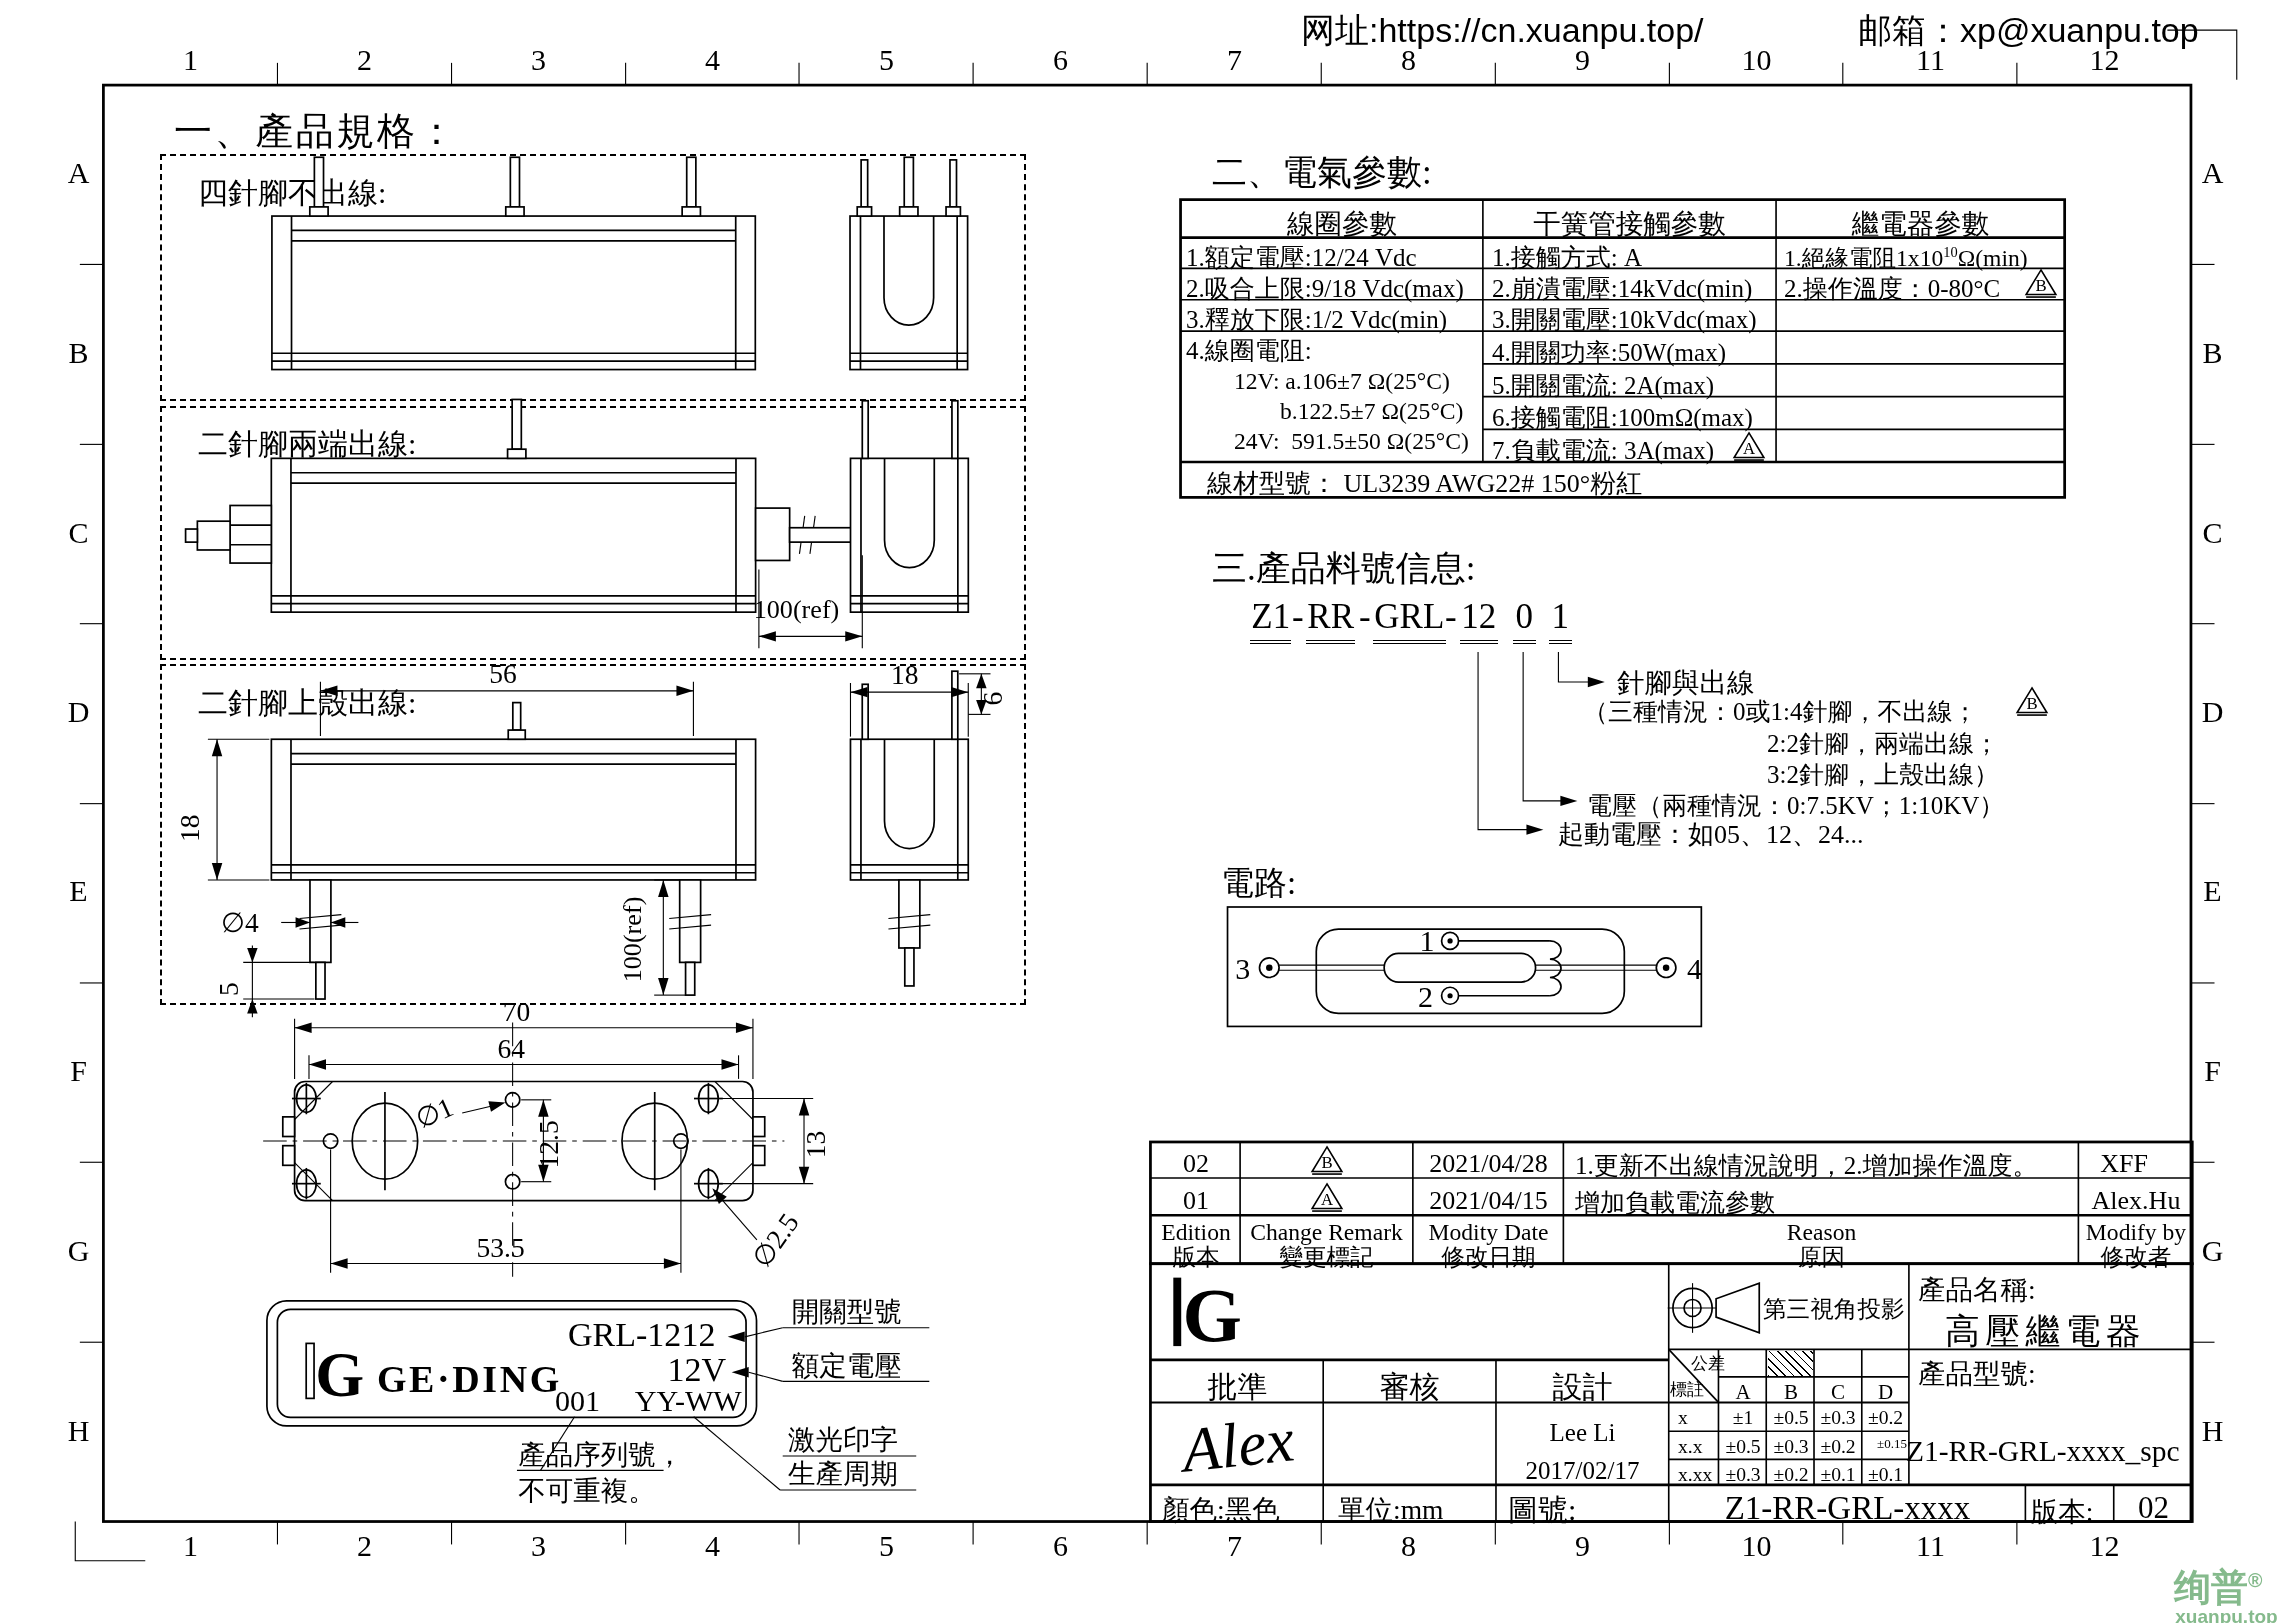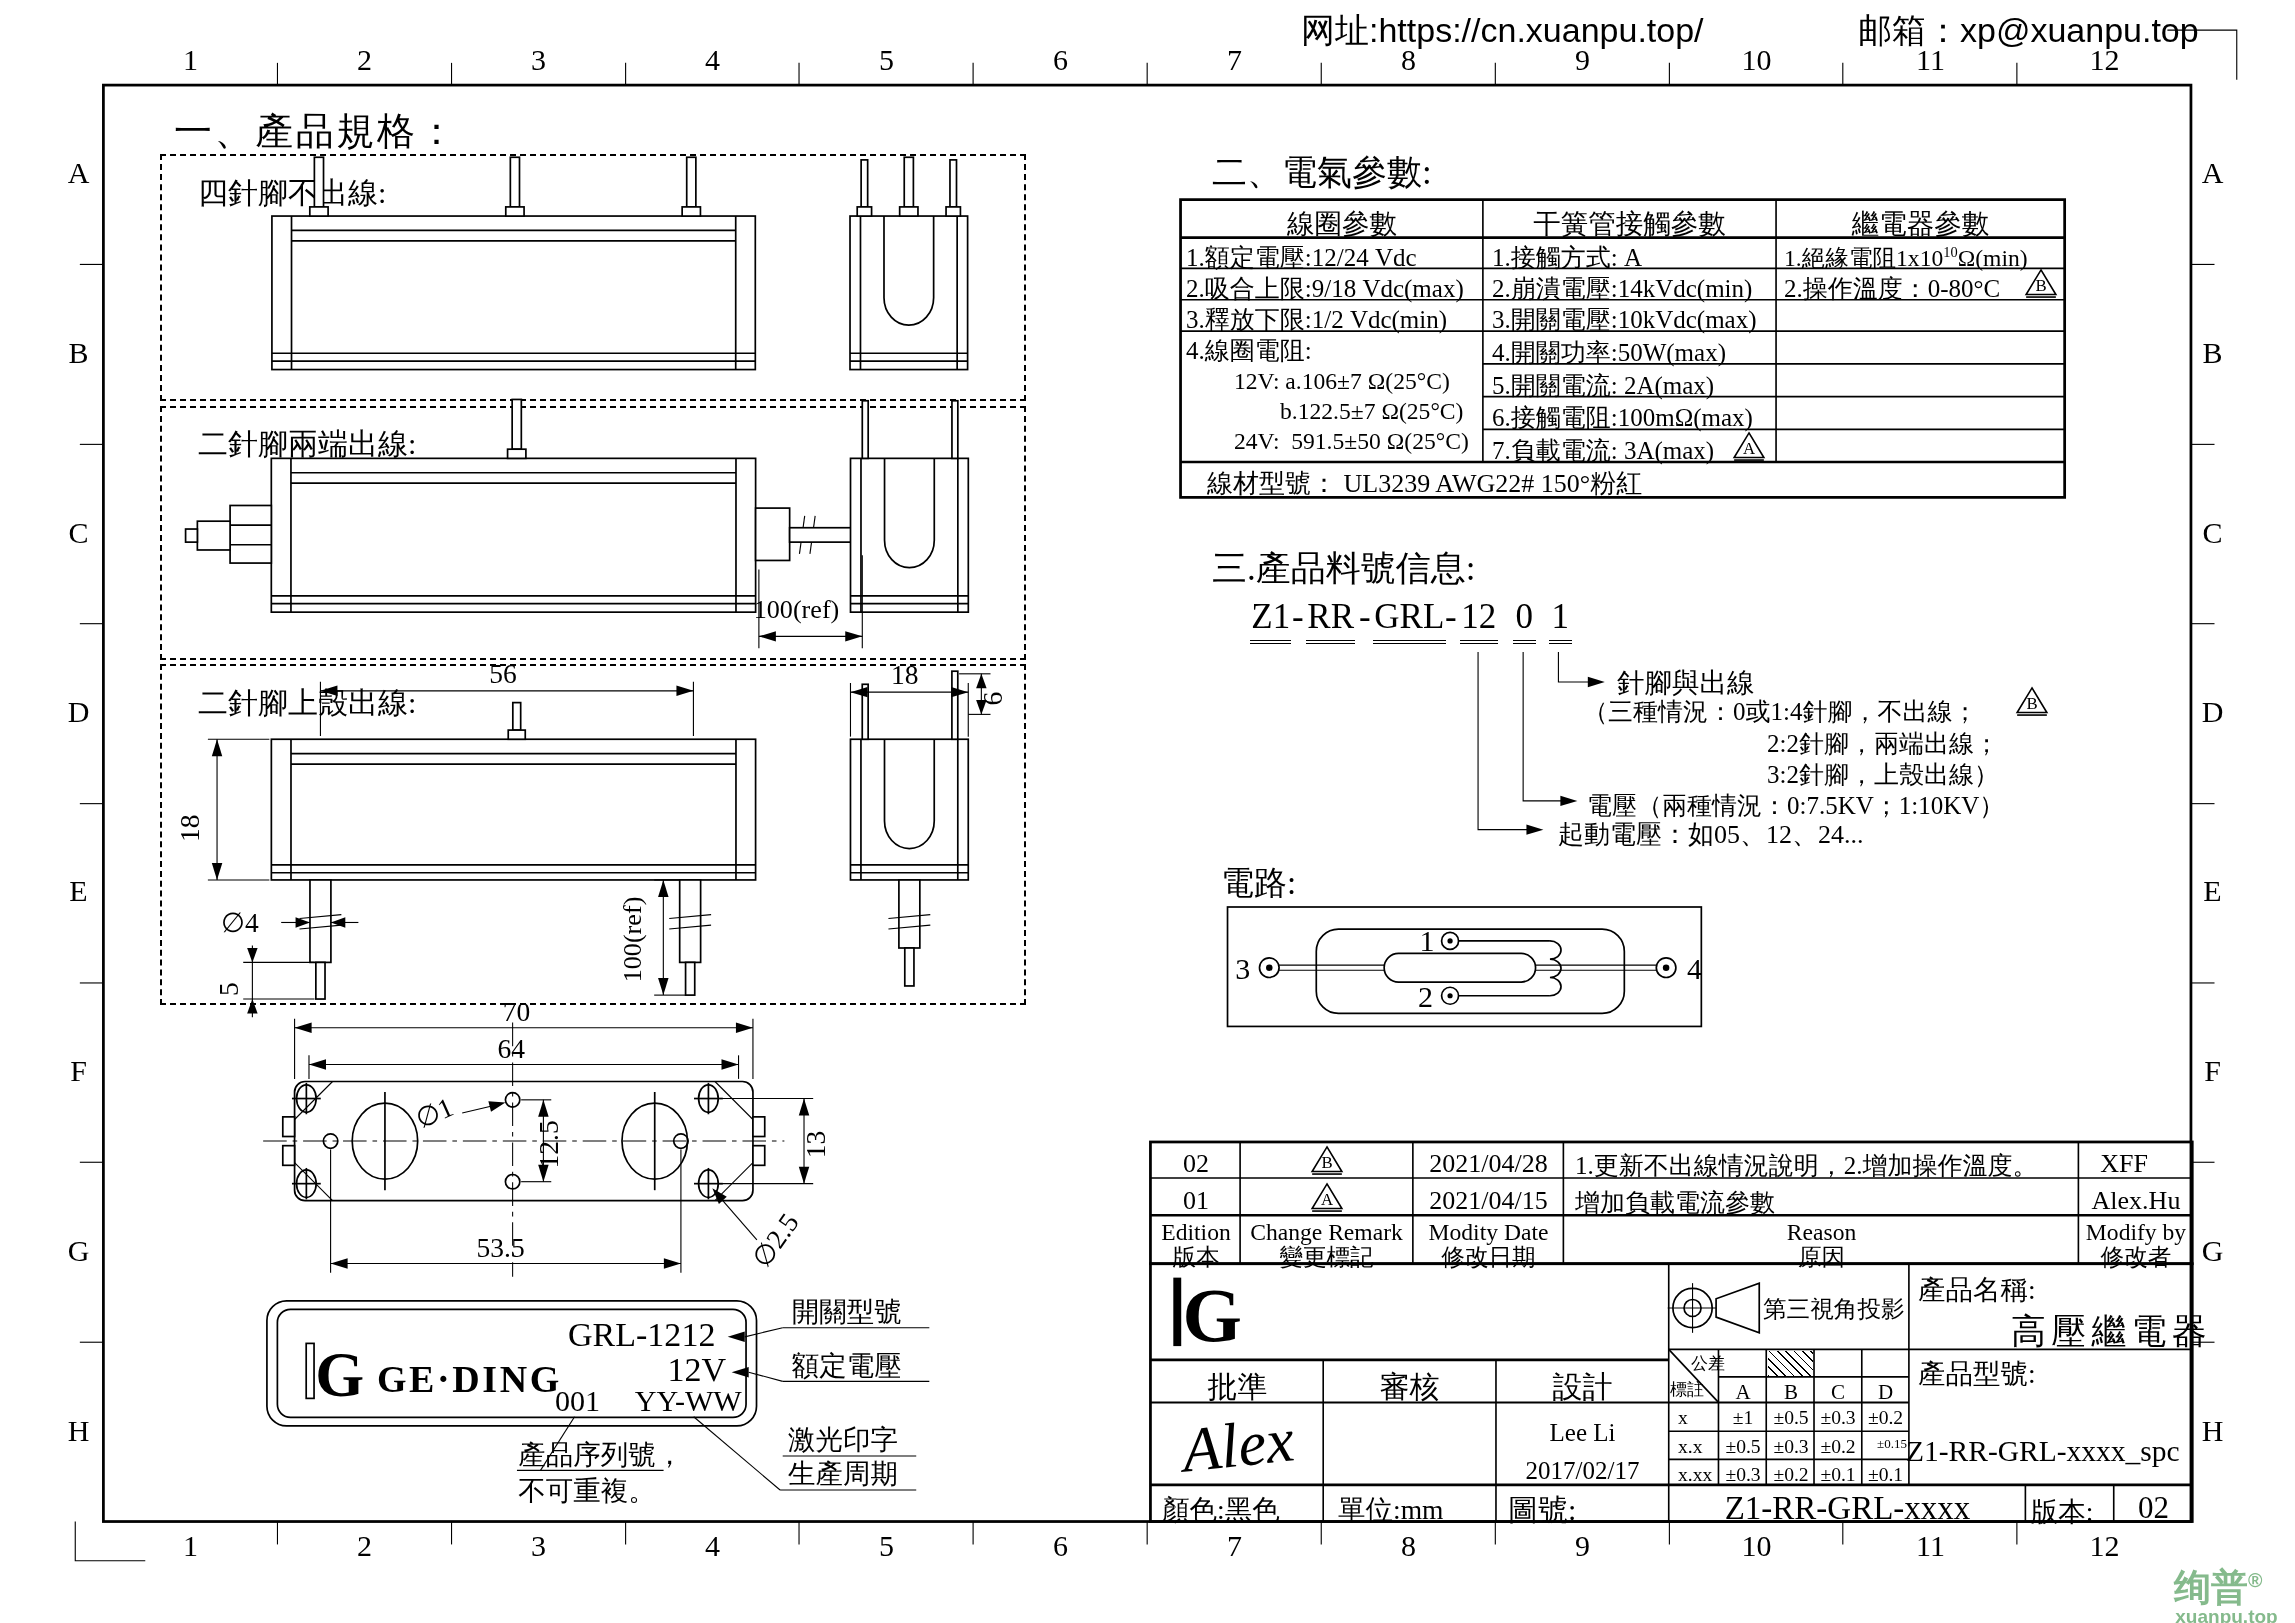--- a/index.html
+++ b/index.html
@@ -643,21 +643,21 @@
   <div class="abs ctr" style="left:1767px;top:1436px;width:48px;font-size:19.6px">±0.3</div>
   <div class="abs ctr" style="left:1814px;top:1436px;width:48px;font-size:19.6px">±0.2</div>
   <div class="abs ctr" style="left:1862px;top:1436px;width:60px;font-size:13px">±0.15</div>
   <div class="abs" style="left:1678px;top:1464px;font-size:19.6px">x.xx</div>
   <div class="abs ctr" style="left:1719px;top:1464px;width:48px;font-size:19.6px">±0.3</div>
   <div class="abs ctr" style="left:1767px;top:1464px;width:48px;font-size:19.6px">±0.2</div>
   <div class="abs ctr" style="left:1814px;top:1464px;width:48px;font-size:19.6px">±0.1</div>
   <div class="abs ctr" style="left:1862px;top:1464px;width:47px;font-size:19.6px">±0.1</div>
 
   <div class="abs" style="left:1918px;top:1272px;font-size:27.5px">產品名稱:</div>
-  <div class="abs ctr" style="left:1968px;top:1308px;width:287px;font-size:35px;letter-spacing:5.2px">高壓繼電器</div>
+  <div class="abs ctr" style="left:1902px;top:1308px;width:287px;font-size:35px;letter-spacing:5.2px">高壓繼電器</div>
   <div class="abs" style="left:1918px;top:1356px;font-size:27.5px">產品型號:</div>
   <div class="abs" style="left:1906px;top:1435px;font-size:29.5px">Z1-RR-GRL-xxxx_spc</div>
 
   <div class="abs wm" style="left:2174px;top:1562px;width:121px">
     <div style="font-size:37px;line-height:37px;color:#85ba8c"><span>绚普</span><span style="font-size:19.6px;vertical-align:super">®</span></div>
     <div class="ctr" style="font-size:19px;color:#85ba8c;width:105px">xuanpu.top</div>
   </div>
 
 </div>
 

